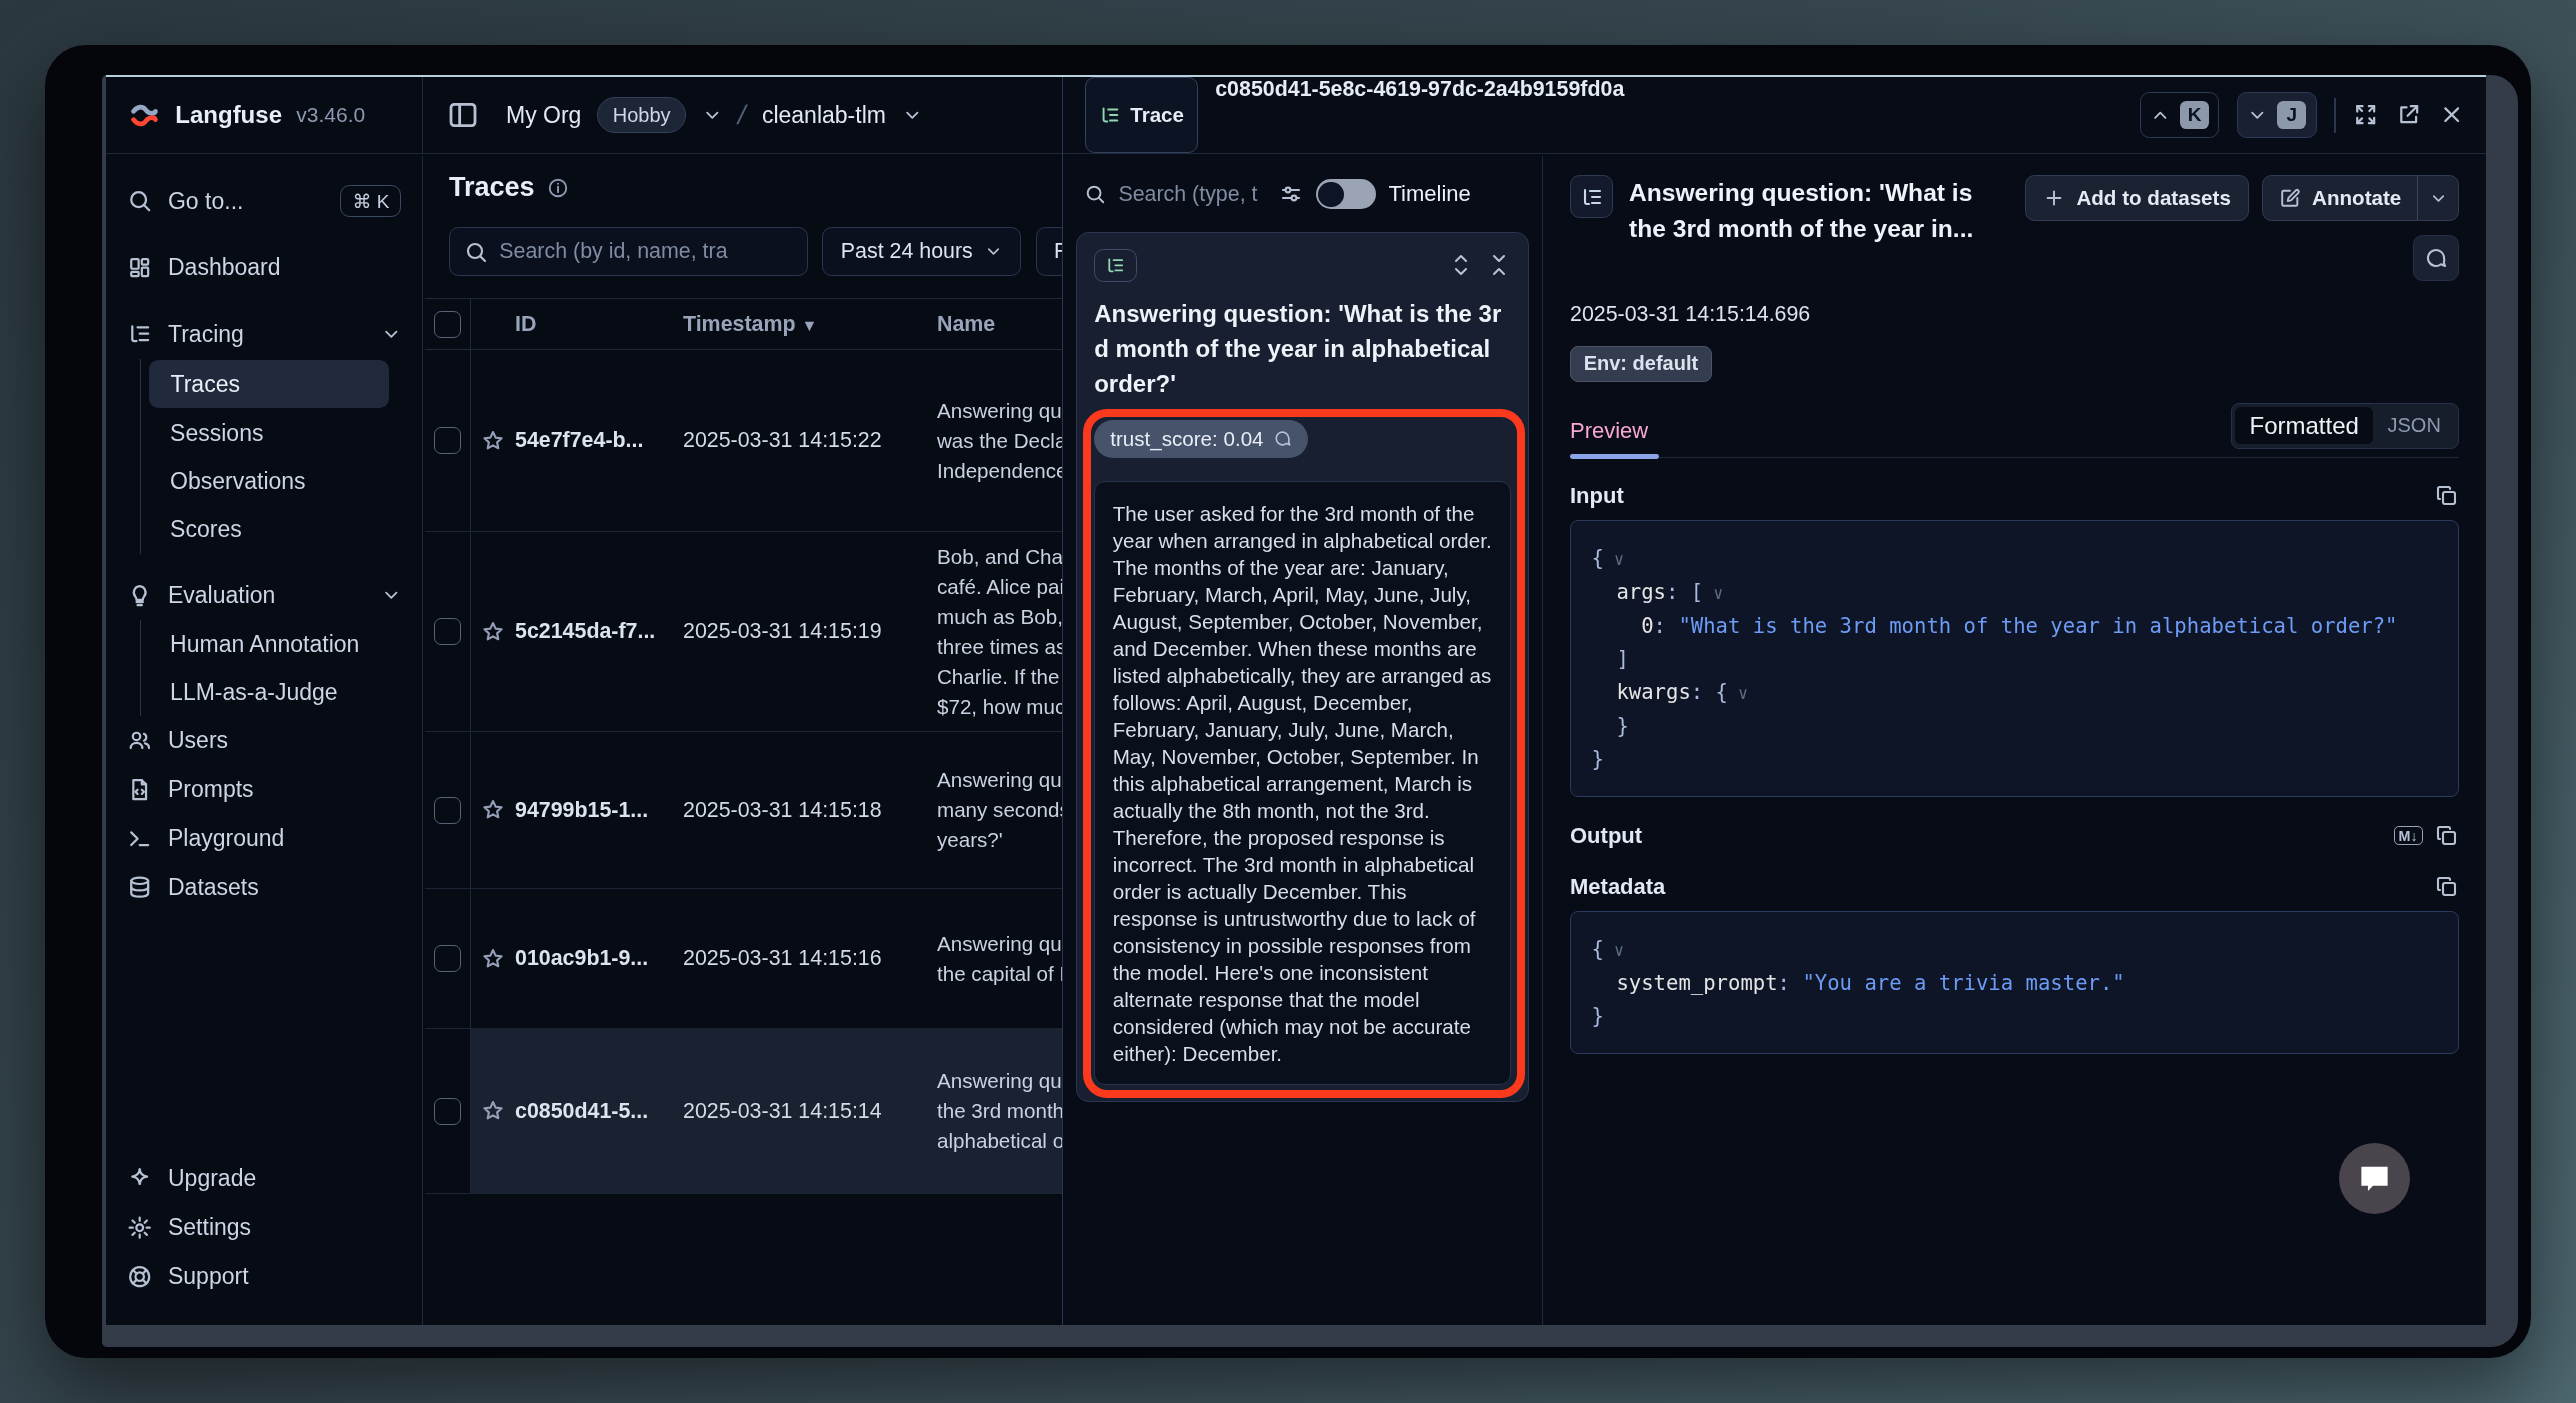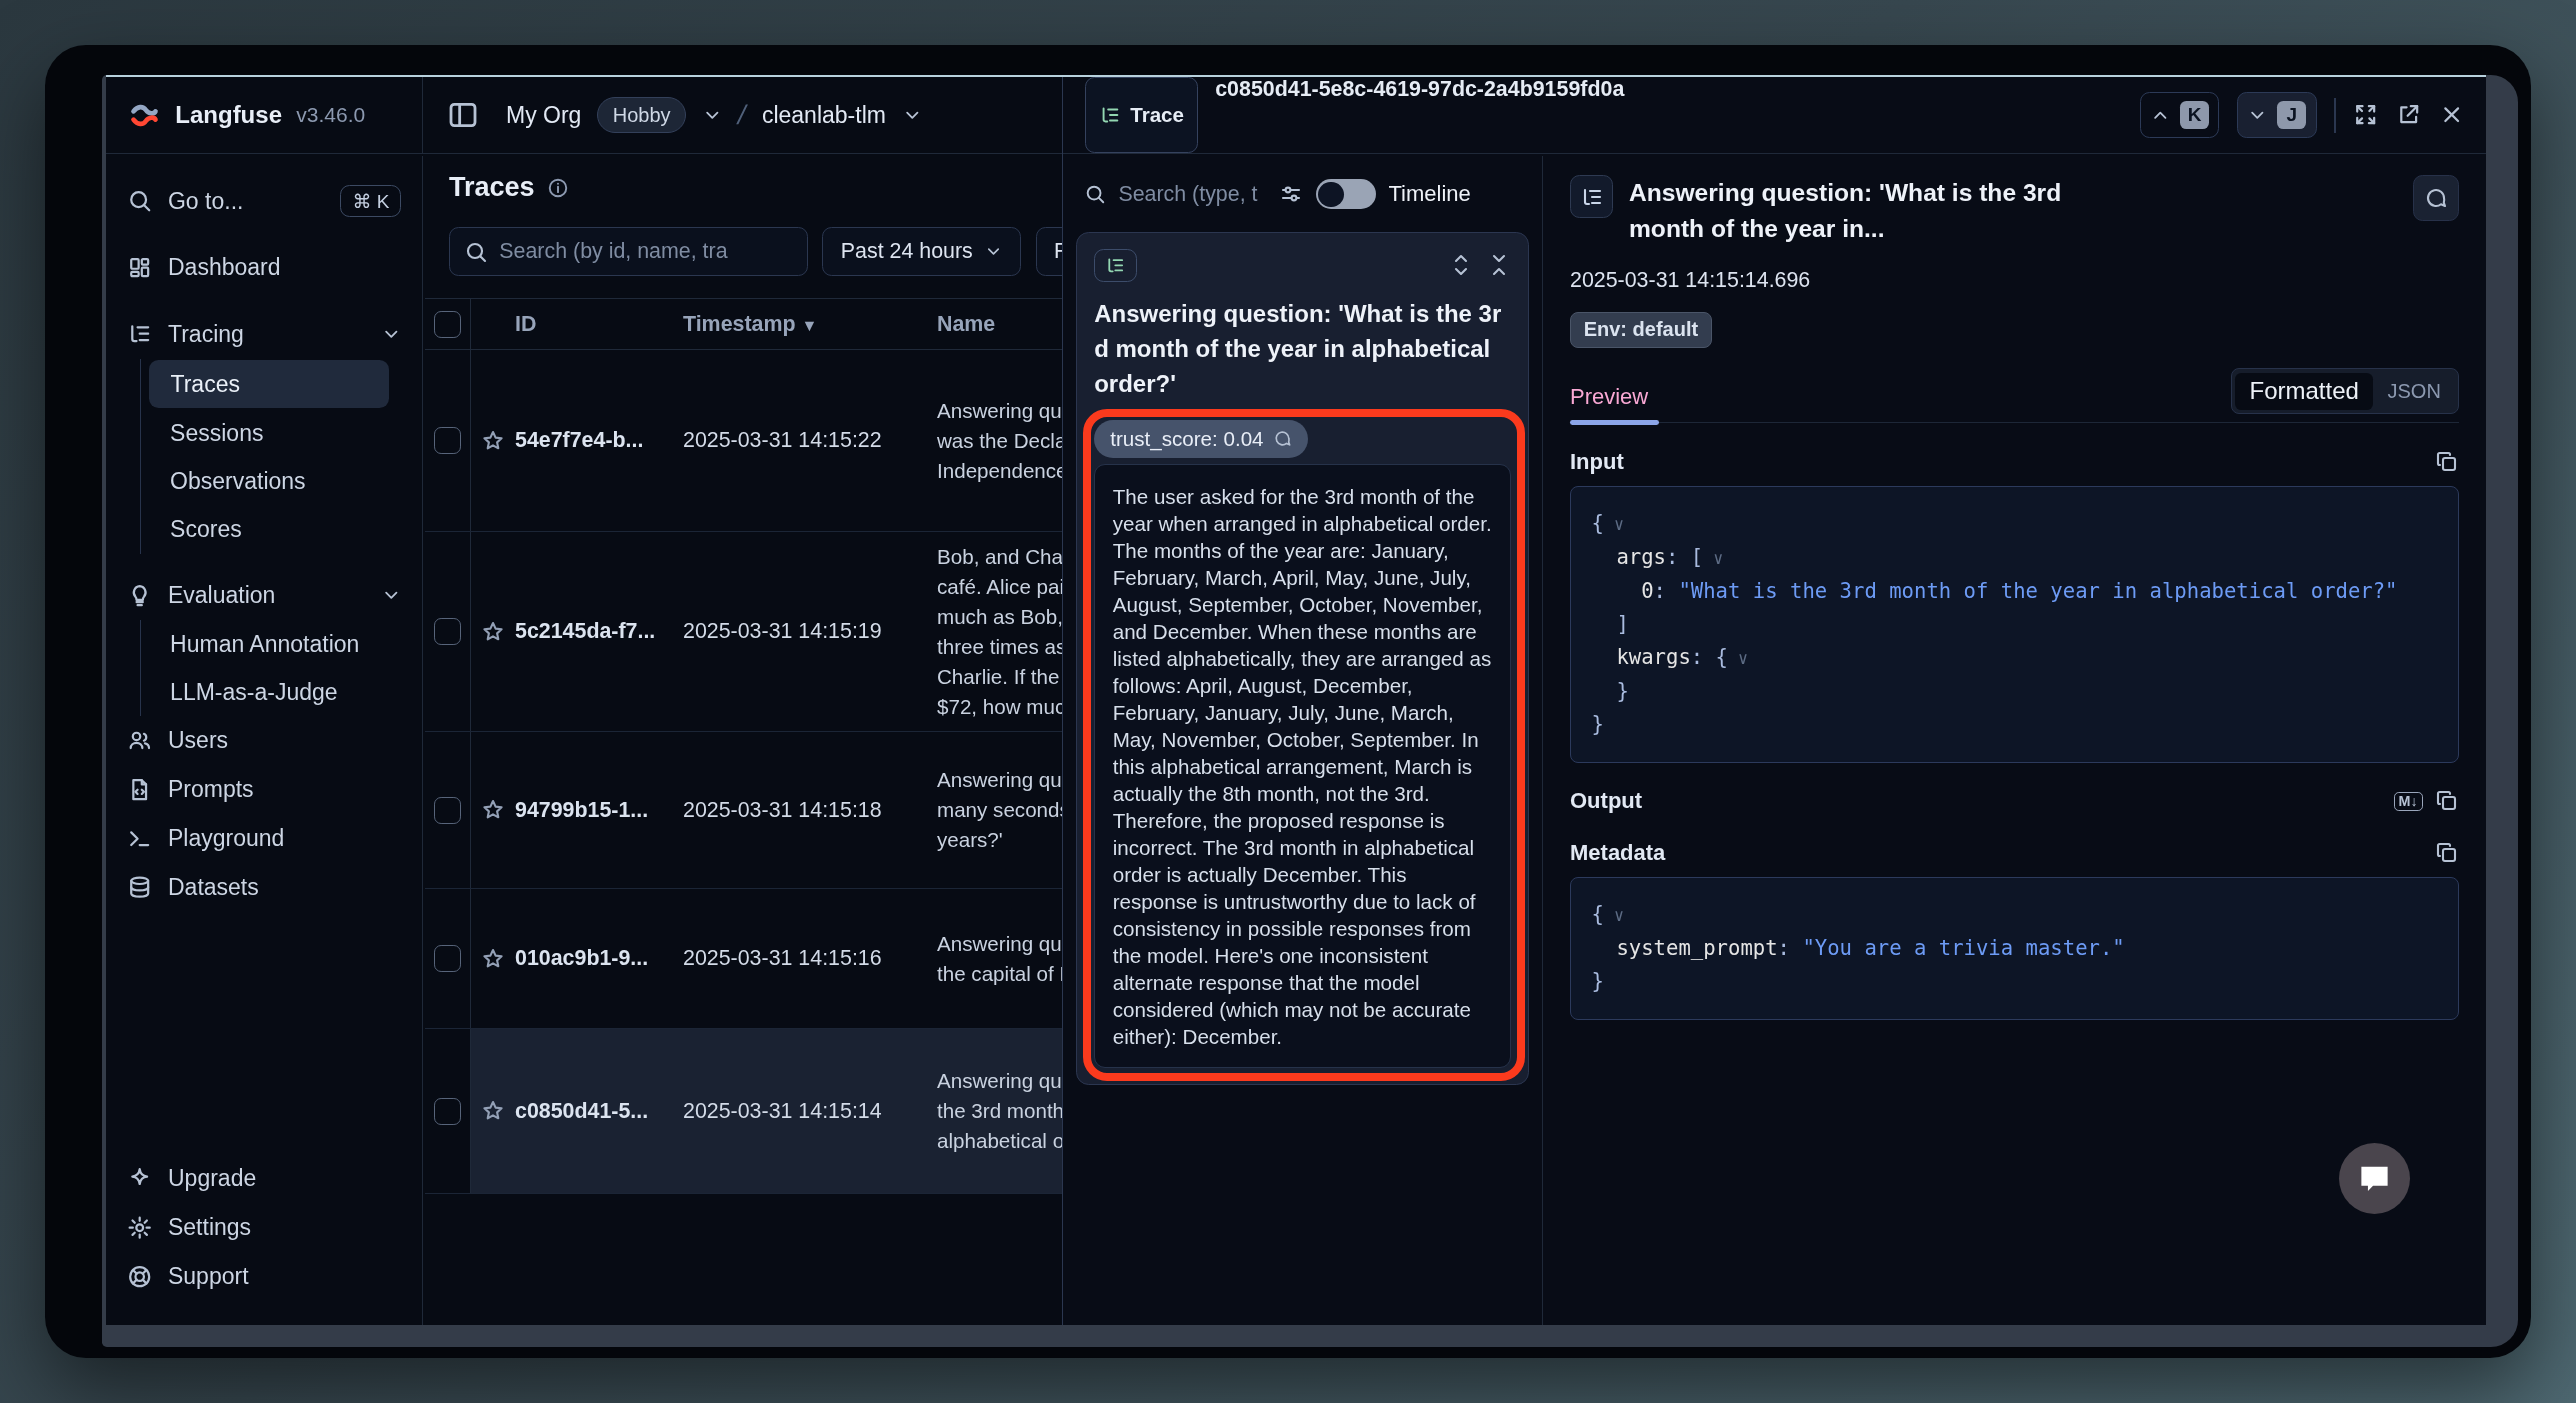--- a/index.html
+++ b/index.html
@@ -80,21 +80,21 @@
   .toggle .knob{position:absolute;left:2.4px;top:2.4px;width:25.4px;height:25.4px;border-radius:50%;background:#0d1424;}
   .toggle-label{font-size:22px;color:#eef2f8;}
   .card{margin-top:12.7px;background:var(--card);border:1.6px solid #2b3650;border-radius:12.7px;padding:16px 17.5px;position:relative;}
   .card-top{display:flex;align-items:center;}
   .mini-badge{border:1.6px solid #3c4c6a;border-radius:9.5px;padding:4.8px 10.3px;display:inline-flex;}
   .card-icons{margin-left:auto;display:flex;gap:14.3px;}
   .card-title{margin-top:14.3px;font-size:24px;line-height:35px;font-weight:bold;color:#eef2f9;word-break:break-all;}
   .score-wrap{position:relative;margin-top:19px;}
   .score-annotation{position:absolute;inset:-11px -14.3px -12.7px -11px;border:8px solid var(--orange);border-radius:24px;pointer-events:none;z-index:5;}
   .score-pill{display:inline-flex;align-items:center;gap:9.5px;background:#46536b;border-radius:793px;padding:7.1px 16px;font-size:20.6px;color:#e9eef7;}
-  .score-text-box{margin-top:6px;background:#0a0f1c;border:1.6px solid #26324a;border-radius:11px;padding:17.5px;font-size:20.6px;line-height:27px;color:#d7dfeb;}
+  .score-text-box{margin-top:23px;background:#0a0f1c;border:1.6px solid #26324a;border-radius:11px;padding:17.5px;font-size:20.6px;line-height:27px;color:#d7dfeb;}
 
   
   .detail-col{flex:1;padding:19px 27px;min-width:0;}
   .d-head{display:flex;align-items:flex-start;gap:16px;}
   .icon-box{width:43px;height:43px;border:1.6px solid #2e3a52;background:#121a2b;border-radius:9.5px;display:flex;align-items:center;justify-content:center;flex:none;}
   .d-title{font-size:24.6px;line-height:36px;font-weight:bold;color:#eef2f9;width:476px;}
   .d-actions{margin-left:auto;display:flex;flex-direction:column;align-items:flex-end;gap:14.3px;}
   .d-actions-row{display:flex;gap:12.7px;}
   .btn{display:flex;align-items:center;gap:11px;height:46px;background:var(--btn);border:1.6px solid var(--btn-border);border-radius:9.5px;padding:0 17.5px;font-size:20.6px;font-weight:bold;color:#e4eaf4;white-space:nowrap;}
   .split-r{display:flex;align-items:center;height:46px;background:var(--btn);border:1.6px solid var(--btn-border);border-radius:9.5px;overflow:hidden;}
@@ -513,20 +513,43 @@
           <span class="icon-box">
             <svg width="24" height="24" viewBox="0 0 24 24" style="stroke:#c9d5e8;stroke-width:2.1;fill:none;stroke-linecap:round;">
                       <path d="M5 5 v12 a2 2 0 0 0 2 2 h2"></path>
                       <line x1="10" y1="6" x2="20" y2="6"></line>
                       <line x1="12" y1="12" x2="20" y2="12"></line>
                       <line x1="12" y1="18" x2="20" y2="18"></line>
                     </svg>
           </span>
           <span class="d-title">Answering question: 'What is the 3rd month of the year in...</span>
           <span class="d-actions">
+            <span class="d-actions-row">
+              <span class="btn">
+                <svg class="ic" width="22" height="22" viewBox="0 0 24 24">
+                          <line x1="12" y1="5" x2="12" y2="19"></line>
+                          <line x1="5" y1="12" x2="19" y2="12"></line>
+                        </svg>
+                <span>Add to datasets</span>
+              </span>
+              <span class="split-r">
+                <span class="split-main">
+                  <svg class="ic" width="22" height="22" viewBox="0 0 24 24">
+                            <path d="M12 4 H5 a1.5 1.5 0 0 0-1.5 1.5 V19 A1.5 1.5 0 0 0 5 20.5 h13.5 A1.5 1.5 0 0 0 20 19 v-7"></path>
+                            <path d="M18.4 3.6 a2 2 0 0 1 2.8 2.8 L13 14.6 9.5 15.4 10.3 11.9z"></path>
+                          </svg>
+                  <span>Annotate</span>
+                </span>
+                <span class="split-chev">
+                  <svg class="ic" width="19" height="19" viewBox="0 0 24 24">
+                            <polyline points="6 9 12 15 18 9"></polyline>
+                          </svg>
+                </span>
+              </span>
+            </span>
             <span class="icon-btn">
               <svg class="ic" width="24" height="24" viewBox="0 0 24 24">
                         <path d="M20 12 a8 8 0 1 0-3 6.2 L21 20 l-1.2-3.4 A8 8 0 0 0 20 12z"></path>
                       </svg>
             </span>
           </span>
         </div>
 
         <div class="d-ts">2025-03-31 14:15:14.696</div>
         <span class="env-badge">Env: default</span>

